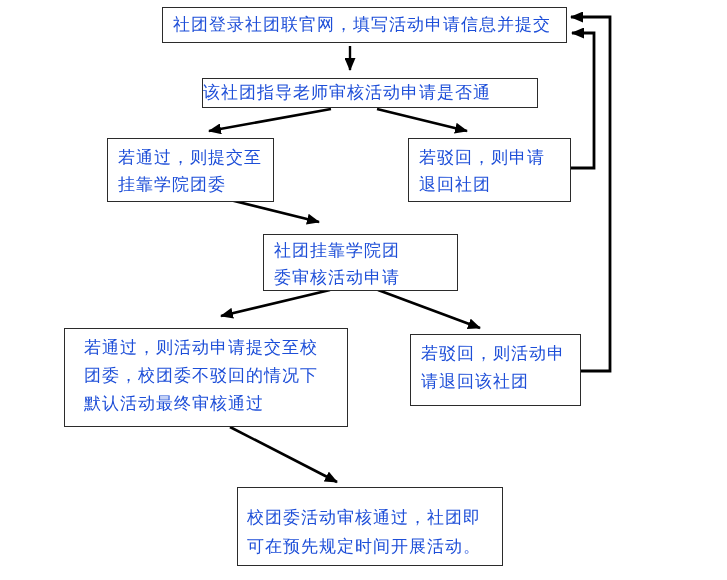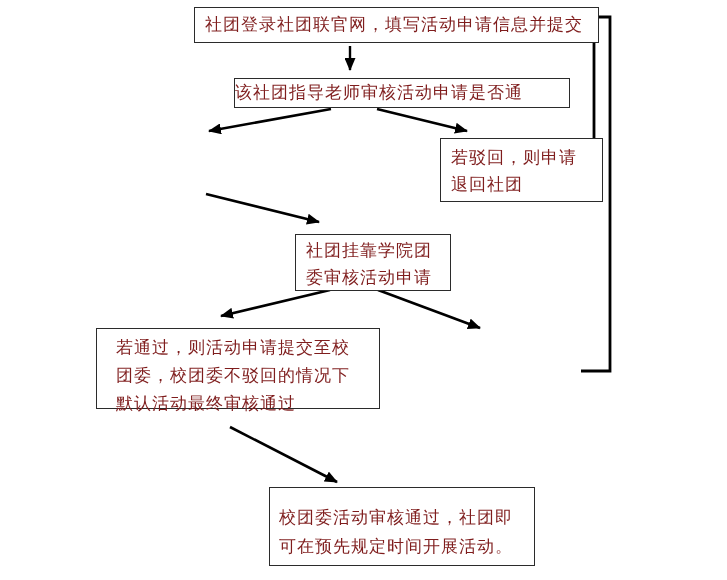--- a/index.html
+++ b/index.html
@@ -9,33 +9,32 @@
     background: #ffffff;
     font-family: "Liberation Serif", "DejaVu Serif", serif;
     overflow: hidden;
   }
   .edges { position:absolute; left:0; top:0; width:727px; height:580px; }
   .node {
     position: absolute;
     box-sizing: border-box;
     border: 1px solid #2b2b2b;
     background: #ffffff;
-    color: #7f1d1d;
+    color: #1d4ed8;
     font-size: 17px;
     line-height: 27px;
     white-space: pre-line;
     letter-spacing: 1px;
-    margin-left: 32px;
   }
   .n0 { left:162px; top:7px;   width:405px; height:36px; line-height:33px; padding-left:10px; }
   .n1 { left:202px; top:78px;  width:336px; height:30px; line-height:28px; }
   .n2 { left:107px; top:138px; width:167px; height:64px; padding:5px 0 0 10px; }
   .n3 { left:408px; top:138px; width:163px; height:64px; padding:5px 0 0 10px; }
-  .n4 { left:263px; top:234px; width:156px; height:57px; padding:2px 0 0 10px;font-family:Liberation Serif, serif; }
-  .n5 { left:64px;  top:328px; width:284px; height:81px; line-height:28px; padding:5px 0 0 19px; }
+  .n4 { left:263px; top:234px; width:195px; height:57px; padding:2px 0 0 10px;font-family:Liberation Serif, serif; }
+  .n5 { left:64px;  top:328px; width:284px; height:99px; line-height:28px; padding:5px 0 0 19px; }
   .n6 { left:410px; top:334px; width:171px; height:72px; line-height:28px; padding:5px 0 0 10px; }
   .n7 { left:237px; top:487px; width:266px; height:79px; line-height:29px; padding:15px 0 0 9px; }
   .edge { stroke:#000; fill:none; }
 </style>
 </head>
 <body>
 
 <div class="canvas">
 
   <svg class="edges" viewBox="0 0 727 580" xmlns="http://www.w3.org/2000/svg" aria-hidden="true">
@@ -50,23 +49,27 @@
     <path class="edge" d="M206,194 L319,222" stroke-width="2.6" marker-end="url(#ah)"></path>
     <path class="edge" d="M330,290 L221,316" stroke-width="2.6" marker-end="url(#ah)"></path>
     <path class="edge" d="M378,290 L480,328" stroke-width="2.6" marker-end="url(#ah)"></path>
     <path class="edge" d="M230,427 L337,482" stroke-width="2.6" marker-end="url(#ah)"></path>
     <path class="edge" d="M571,168 L594,168 L594,33 L572,33" stroke-width="2.8" marker-end="url(#ah)"></path>
     <path class="edge" d="M581,371 L610,371 L610,17 L571,17" stroke-width="2.8" marker-end="url(#ah)"></path>
   </svg>
 
   <div class="node n0">社团登录社团联官网，填写活动申请信息并提交</div>
   <div class="node n1">该社团指导老师审核活动申请是否通</div>
+  <div class="node n2">若通过，则提交至
+挂靠学院团委</div>
   <div class="node n3">若驳回，则申请
 退回社团</div>
   <div class="node n4">社团挂靠学院团
 委审核活动申请</div>
   <div class="node n5">若通过，则活动申请提交至校
 团委，校团委不驳回的情况下
 默认活动最终审核通过</div>
+  <div class="node n6">若驳回，则活动申
+请退回该社团</div>
   <div class="node n7">校团委活动审核通过，社团即
 可在预先规定时间开展活动。</div>
 
 </div>
 
 </body></html>

